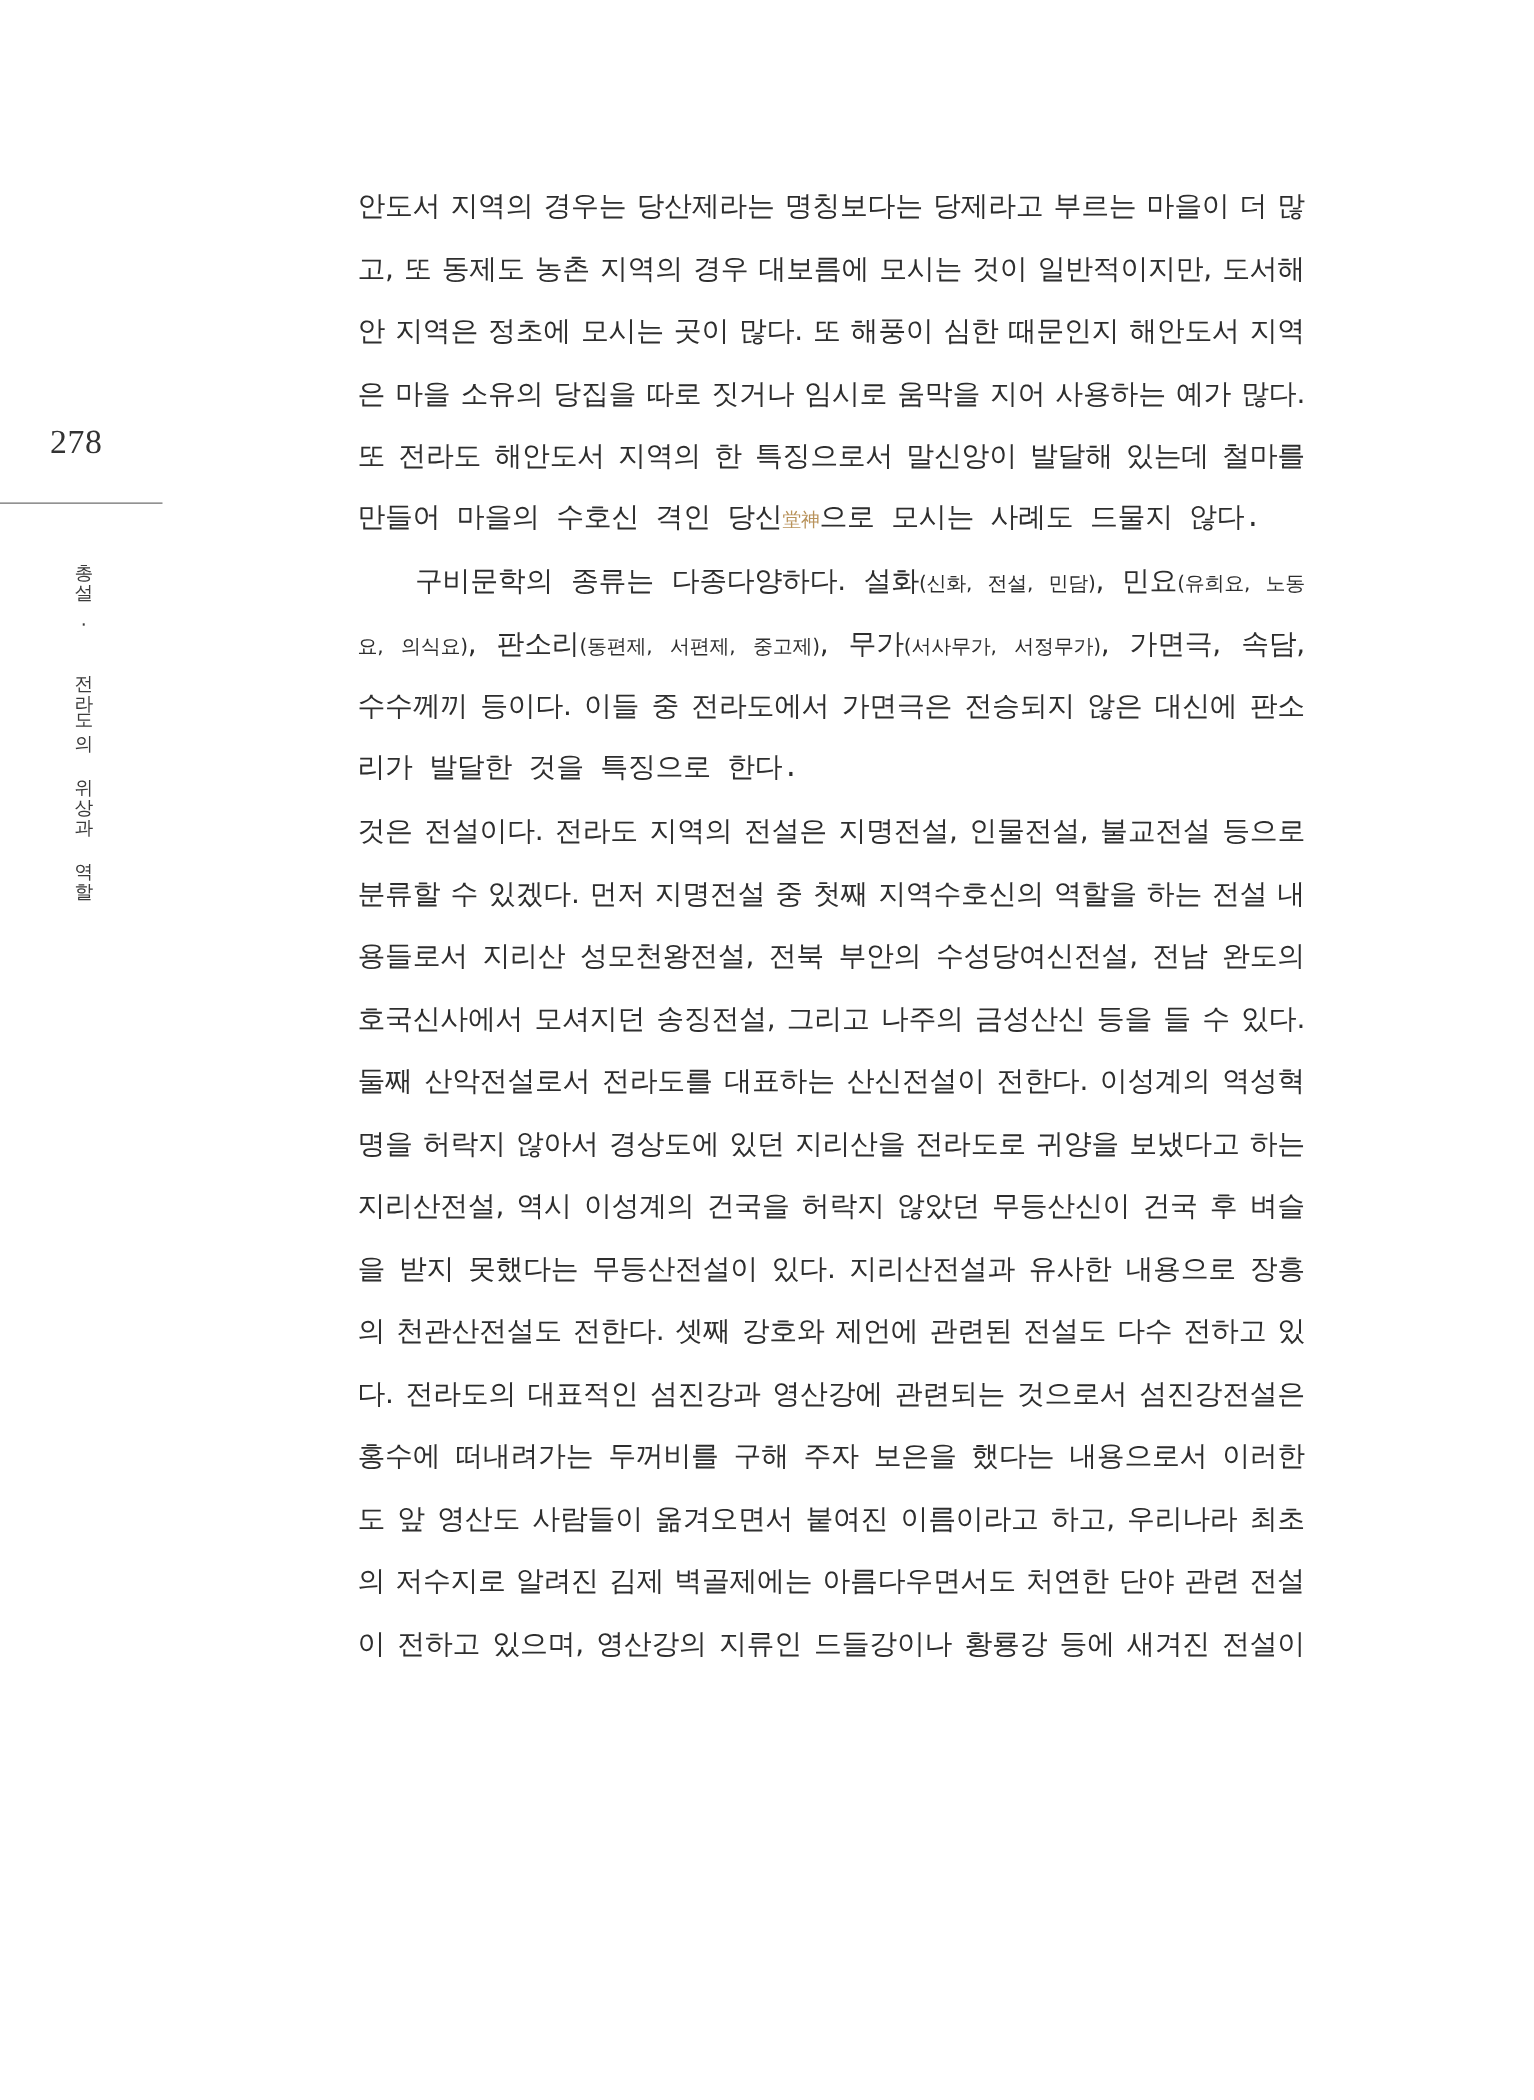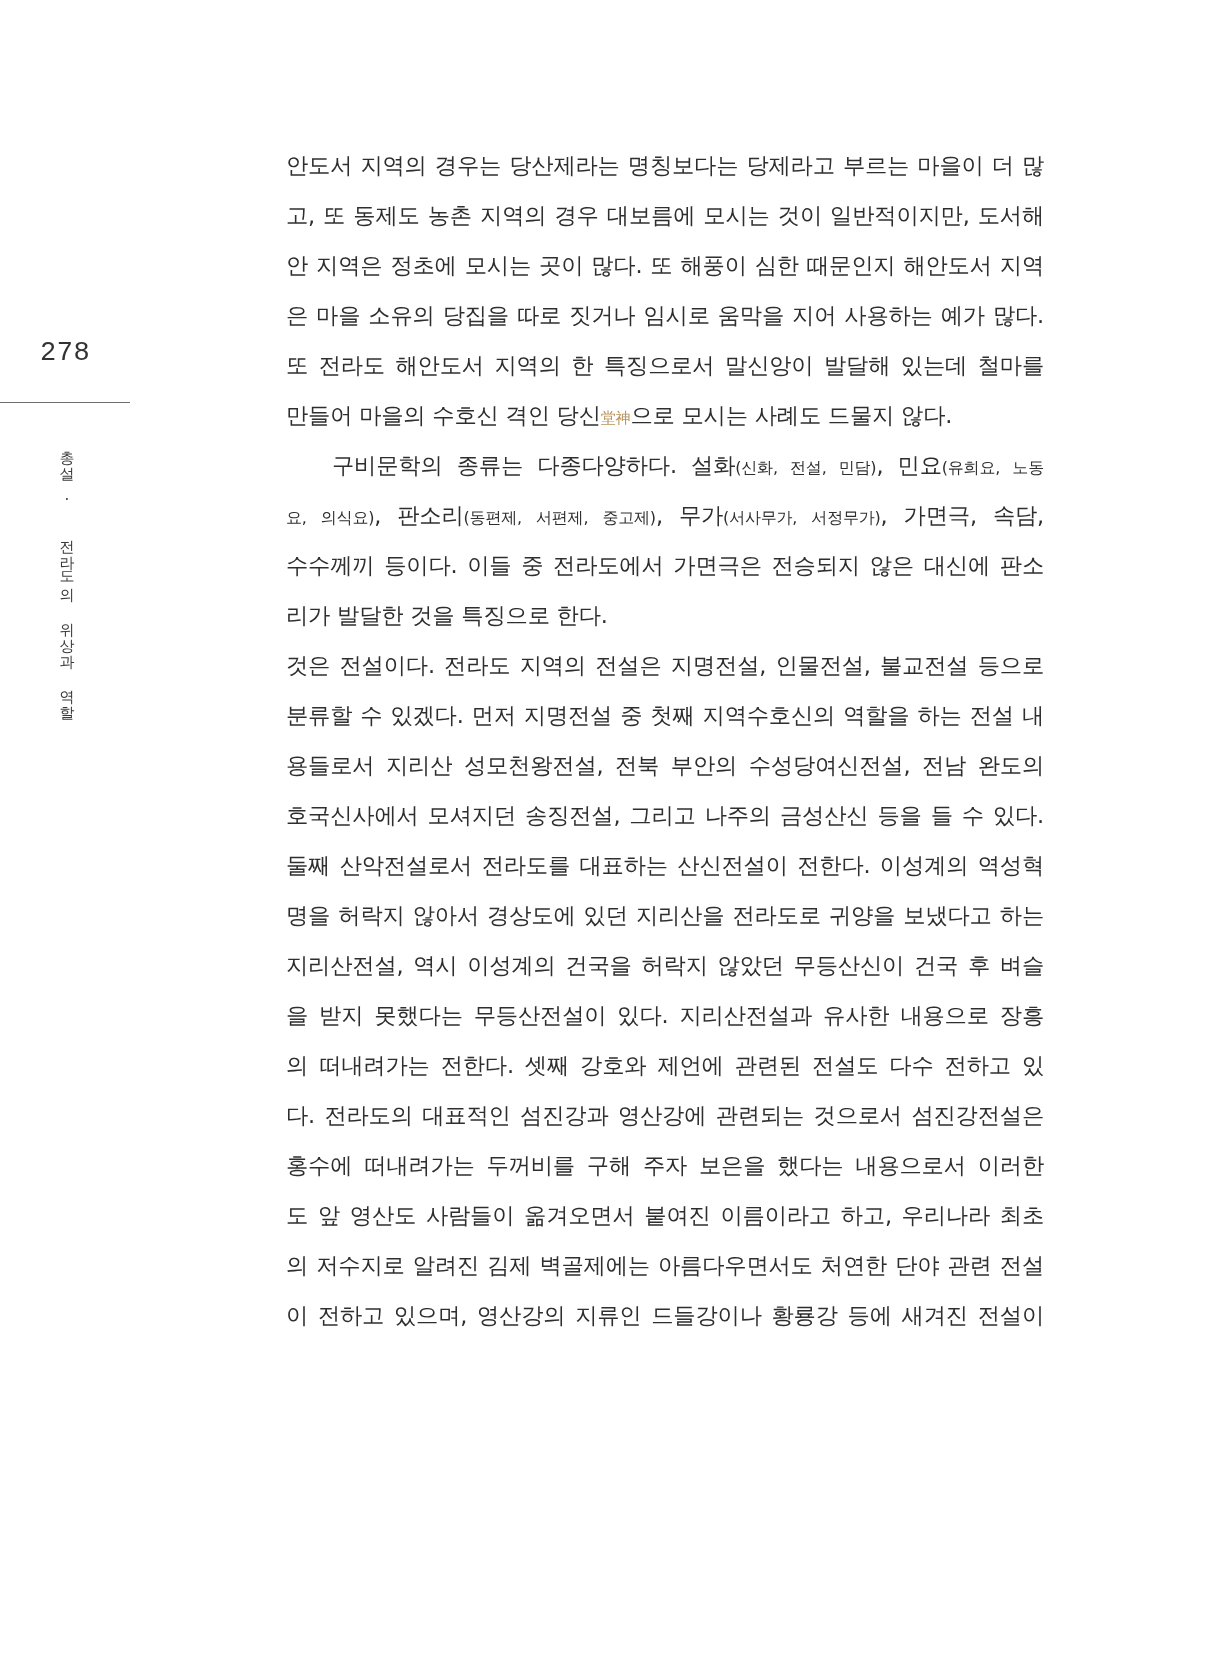--- a/index.html
+++ b/index.html
@@ -13,21 +13,21 @@
       position: relative;
       overflow: hidden;
       font-family: "DejaVu Sans", "Liberation Sans", sans-serif;
       color: #2b2b2b;
     }
     .page-number {
       position: absolute;
       left: 40px;
       top: 338px;
       width: 90px;
-      font-family: Liberation Mono, monospace;
+      font-family: Liberation Serif, serif;
       font-size: 27px;
       color: #333333;
       letter-spacing: 0.5px;
     }
     .margin-rule {
       position: absolute;
       left: 0;
       top: 402px;
       width: 130px;
       height: 0;
@@ -63,20 +63,21 @@
     }
     .line {
       display: block;
       height: 50px;
       white-space: nowrap;
       text-align: justify;
       text-align-last: justify;
     }
     .line.last {
       text-align-last: left;
+      font-family: Liberation Mono, monospace;
     }
     .line.indent {
       padding-left: 46px;
     }
     .hanja {
       color: #b8925a;
       font-size: 15px;
     }
     .small {
       font-size: 16px;
@@ -124,21 +125,21 @@
 
   <div class="para">
     <span class="line">것은 전설이다. 전라도 지역의 전설은 지명전설, 인물전설, 불교전설 등으로</span>
     <span class="line">분류할 수 있겠다. 먼저 지명전설 중 첫째 지역수호신의 역할을 하는 전설 내</span>
     <span class="line">용들로서 지리산 성모천왕전설, 전북 부안의 수성당여신전설, 전남 완도의</span>
     <span class="line">호국신사에서 모셔지던 송징전설, 그리고 나주의 금성산신 등을 들 수 있다.</span>
     <span class="line">둘째 산악전설로서 전라도를 대표하는 산신전설이 전한다. 이성계의 역성혁</span>
     <span class="line">명을 허락지 않아서 경상도에 있던 지리산을 전라도로 귀양을 보냈다고 하는</span>
     <span class="line">지리산전설, 역시 이성계의 건국을 허락지 않았던 무등산신이 건국 후 벼슬</span>
     <span class="line">을 받지 못했다는 무등산전설이 있다. 지리산전설과 유사한 내용으로 장흥</span>
-    <span class="line">의 떠내려가는 전한다. 셋째 강호와 제언에 관련된 전설도 다수 전하고 있</span>
+    <span class="line">의 천관산전설도 전한다. 셋째 강호와 제언에 관련된 전설도 다수 전하고 있</span>
     <span class="line">다. 전라도의 대표적인 섬진강과 영산강에 관련되는 것으로서 섬진강전설은</span>
     <span class="line">홍수에 떠내려가는 두꺼비를 구해 주자 보은을 했다는 내용으로서 이러한</span>
     <span class="line">도 앞 영산도 사람들이 옮겨오면서 붙여진 이름이라고 하고, 우리나라 최초</span>
     <span class="line">의 저수지로 알려진 김제 벽골제에는 아름다우면서도 처연한 단야 관련 전설</span>
     <span class="line">이 전하고 있으며, 영산강의 지류인 드들강이나 황룡강 등에 새겨진 전설이</span>
   </div>
 
 </div>
 
 </body></html>

